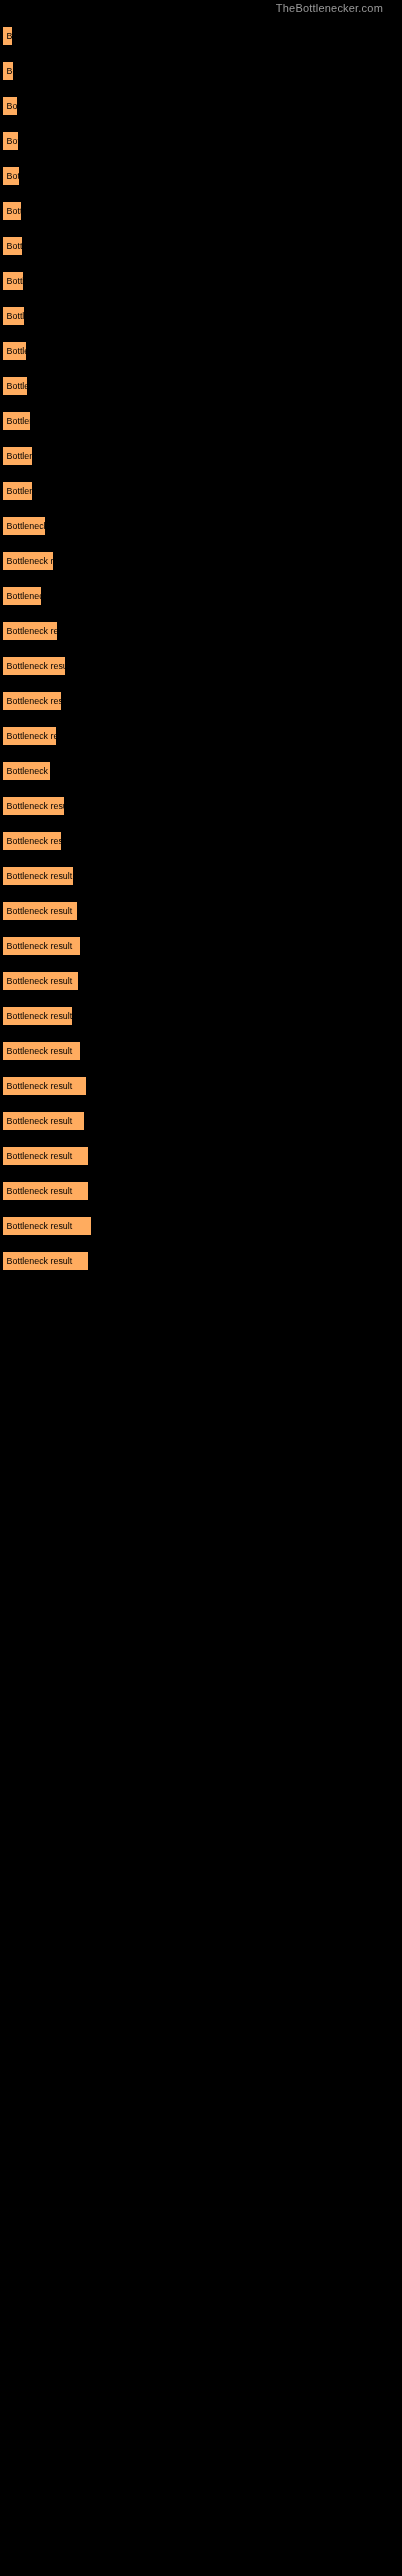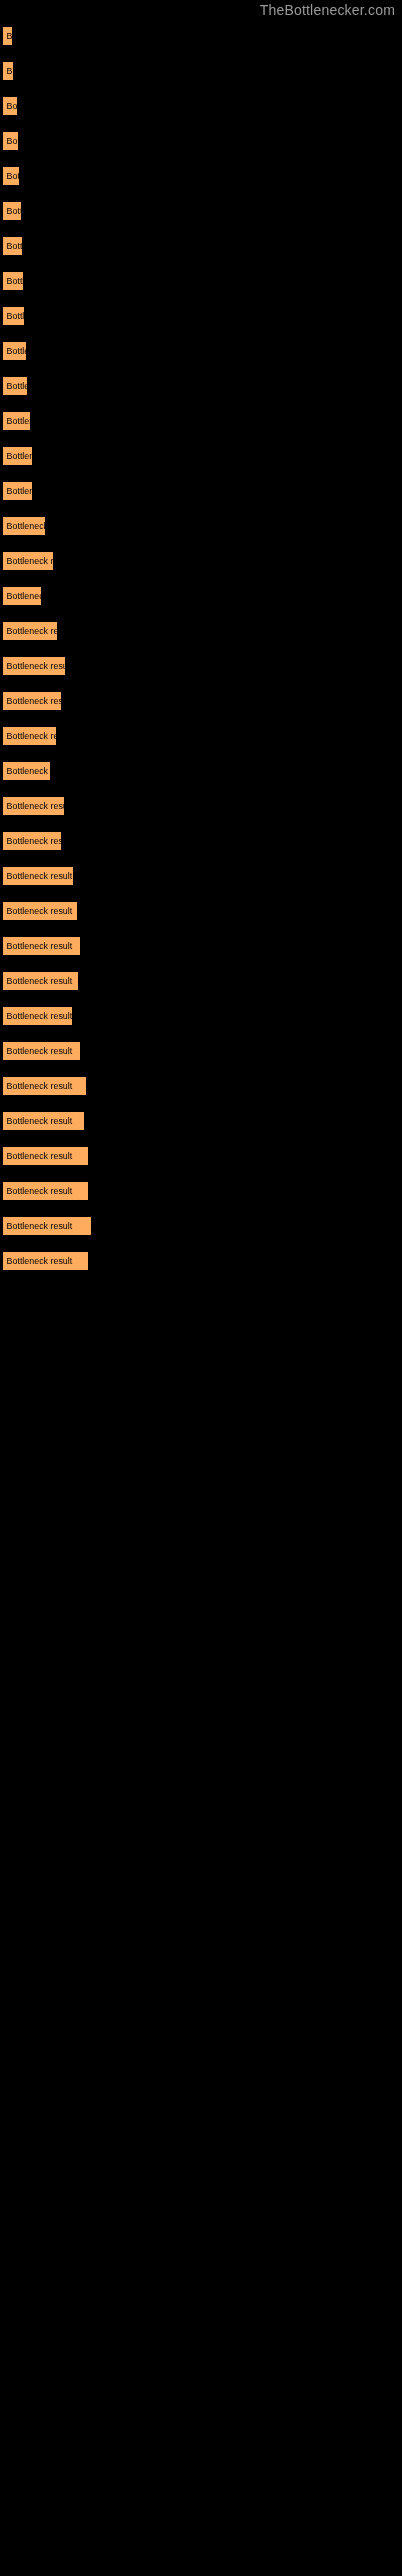--- a/index.html
+++ b/index.html
@@ -10,23 +10,23 @@
   body {
     width: 403px;
     height: 2576px;
     position: relative;
     font-family: "Liberation Sans", sans-serif;
     overflow: hidden;
   }
   #watermark {
     position: absolute;
     top: 1.6px;
-    right: 8px;
+    right: 20px;
     color: #9a9a9a;
-    font-size: 14px;
+    font-size: 11px;
     font-family: "Liberation Sans", sans-serif;
     letter-spacing: 0.2px;
   }
   #bars {
     position: absolute;
     top: 21px;
     left: 0;
     width: 403px;
   }
   .bar-row {

